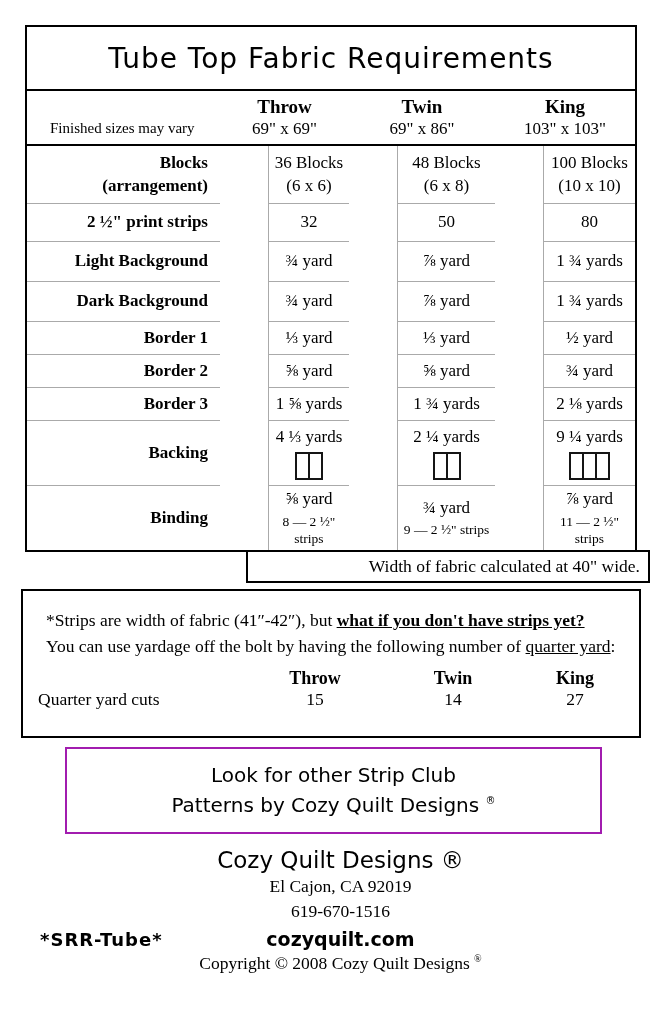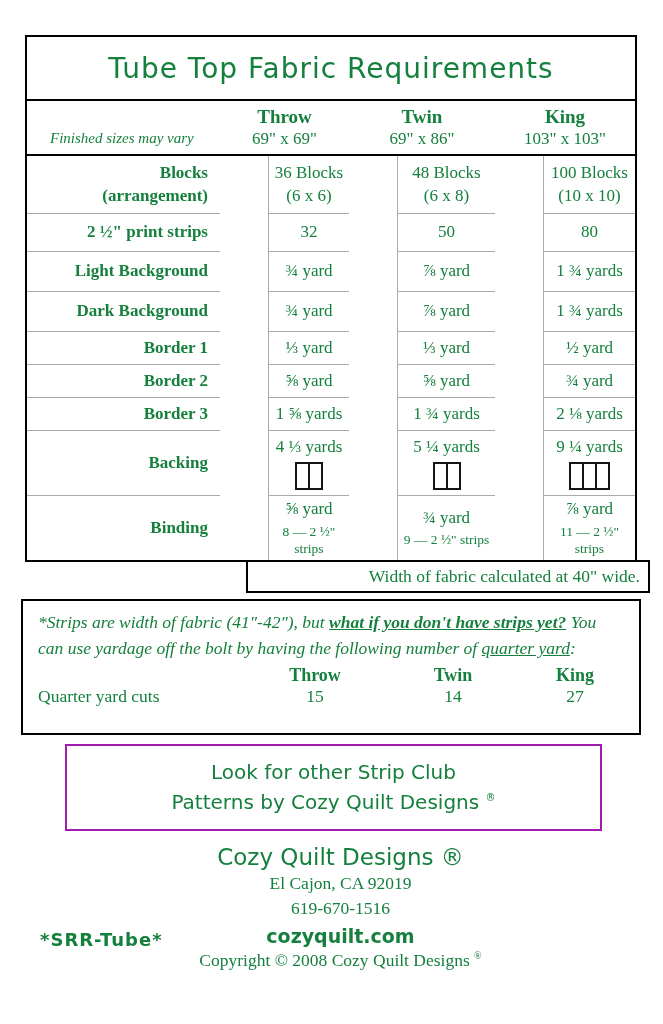--- a/index.html
+++ b/index.html
@@ -1,31 +1,31 @@
 <!DOCTYPE html>
 <html><head>
 <meta charset="utf-8">
 <style>
   html,body { margin:0; padding:0; background:#e8e8e8; }
   .page {
     position:relative; width:663px; height:1024px; margin:0 auto;
-    background:#ffffff; color:#15803d;
+    background:#ffffff; color:#000000;
     font-family:"Liberation Serif", serif; overflow:hidden; box-sizing:border-box;
-    padding-top:35px;
+    padding-top:25px;
   }
 
   
   .ftable { width:612px; margin-left:25px; border:2px solid #000; box-sizing:border-box; background:#fff; }
   .title-row {
     height:62px; border-bottom:2px solid #000;
     display:flex; align-items:center; justify-content:center;
     font-family:"DejaVu Sans", sans-serif; font-size:28px; letter-spacing:1px;
   }
   .hrow { display:grid; grid-template-columns:193px 129px 146px 1fr; border-bottom:2px solid #000; min-height:52px; }
-  .hnote { display:flex; align-items:flex-end; padding:0 0 7px 23px; font-style:italic; font-size:15px; }
+  .hnote { display:flex; align-items:flex-end; padding:0 0 7px 23px; font-size:15px; }
   .hcol { display:flex; flex-direction:column; justify-content:center; align-items:center; padding:5px 0; }
   .hname { font-weight:bold; font-size:19px; }
   .hsize { font-size:17px; margin-top:1px; }
 
   .trow { display:grid; grid-template-columns:193px 129px 146px 1fr; }
   .trow + .trow > div { border-top:1px solid #aaa; }
   .lcell {
     display:flex; flex-direction:column; justify-content:center; align-items:flex-end;
     padding-right:12px; font-weight:bold; font-size:17px; line-height:1.35; text-align:right;
   }
@@ -54,21 +54,21 @@
     box-sizing:border-box; width:404px; margin-left:246px; margin-top:-2px;
     border:2px solid #000; padding:4px 8px 4px 0;
     text-align:right; font-size:17.5px; background:#fff;
   }
 
   
   .strips-box {
     box-sizing:border-box; width:620px; margin-left:21px; margin-top:6px;
     border:2px solid #000; padding:9px 15px 26px 15px; font-size:17.5px; background:#fff;
   }
-  .strips-box p { margin:0; line-height:1.48;font-style:italic; }
+  .strips-box p { margin:8px; line-height:1.48; }
   .ul-b { font-weight:bold; text-decoration:underline; }
   .ul   { text-decoration:underline; }
   .qgrid { display:grid; grid-template-columns:212px 130px 146px 1fr; }
   .qgrid.qhead { margin-top:3px; font-weight:bold; font-size:18px; }
   .qgrid > div { text-align:center; }
   .qgrid > div:first-child { text-align:left; }
 
   
   .look-box {
     box-sizing:border-box; width:537px; margin-left:65px; margin-top:9px;
@@ -178,21 +178,21 @@
     <div class="trow r-backing">
       <div class="lcell">Backing</div>
       <div class="vcell">
         <span>4 ⅓ yards</span>
         <span class="panels">
             <div class="panel"></div>
             <div class="panel"></div>
           </span>
       </div>
       <div class="vcell">
-        <span>5 ¼ yards</span>
+        <span>2 ¼ yards</span>
         <span class="panels">
             <div class="panel"></div>
             <div class="panel"></div>
           </span>
       </div>
       <div class="vcell">
         <span>9 ¼ yards</span>
         <span class="panels">
             <div class="panel"></div>
             <div class="panel"></div>

